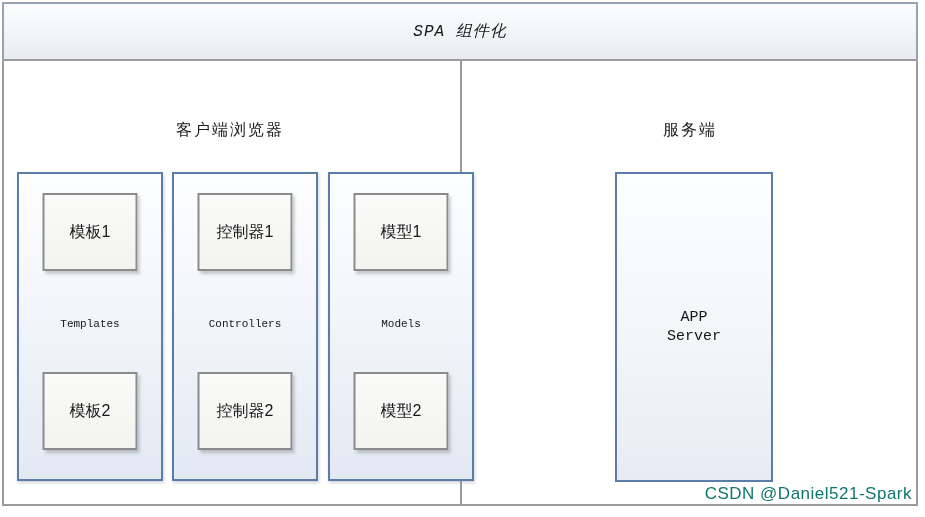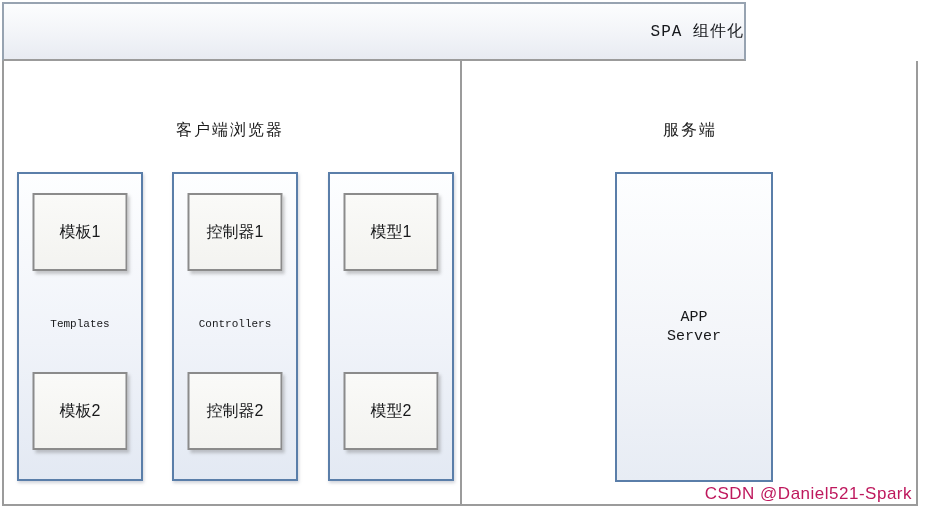--- a/index.html
+++ b/index.html
@@ -2,48 +2,48 @@
 <html><head>
 <meta charset="utf-8">
 <style>
   html,body { margin:0; padding:0; background:#ffffff; }
   .canvas {
     position:relative; width:925px; height:517px; background:#ffffff;
     font-family:"Liberation Sans","DejaVu Sans",sans-serif; overflow:hidden;
   }
   
   .header {
-    position:absolute; left:2px; top:2px; width:744px; height:59px;
+    position:absolute; left:2px; top:2px; width:916px; height:59px;
     box-sizing:border-box;
     border:2px solid #97a3b1; border-bottom-color:#9b9b9b;
     background:linear-gradient(180deg,#fcfdfe 0%,#f2f4f8 55%,#e8ebf2 100%);
-    display:flex; align-items:center; justify-content:flex-end;
+    display:flex; align-items:center; justify-content:center;
     font-family:"Liberation Mono","DejaVu Sans Mono",monospace;
-    font-size:16px; color:#16181c; letter-spacing:1px;
+    font-size:16px; color:#16181c; letter-spacing:1px;font-style:italic;
   }
   
   .body-pane {
     position:absolute; left:2px; top:61px; width:916px; height:445px;
     box-sizing:border-box; border:2px solid #9b9b9b; border-top:none;
     background:#ffffff;
   }
   .divider {
     position:absolute; left:460px; top:61px; width:2px; height:443px;
     background:#9b9b9b;
   }
   
   .pane-label {
     position:absolute; top:120px; height:22px; font-size:16px; color:#1c1c1c;
     text-align:center; letter-spacing:2px;
   }
   .client-label { left:30px;  width:400px; }
   .server-label { left:470px; width:440px; }
   
   .column {
-    position:absolute; top:172px; width:126px; height:309px;
+    position:absolute; top:172px; width:146px; height:309px;
     box-sizing:border-box; border:2px solid #5a7ea9;
     background:linear-gradient(180deg,#fdfeff 0%,#f0f3f9 55%,#e3e9f3 100%);
     box-shadow:1px 2px 3px rgba(120,130,150,0.35);
     text-decoration:underline;
   }
   .col-templates   { left:17px; }
   .col-controllers { left:172px; }
   .col-models      { left:328px; }
   .inner-box {
     position:absolute; left:50%; transform:translateX(-50%);
@@ -65,21 +65,21 @@
   .server-box {
     position:absolute; left:615px; top:172px; width:158px; height:310px;
     box-sizing:border-box; border:2px solid #5a7ea9;
     background:linear-gradient(180deg,#fdfeff 0%,#f3f5f9 55%,#e7ecf4 100%);
     display:flex; flex-direction:column; align-items:center; justify-content:center;
     font-family:Liberation Mono, monospace;
     font-size:15px; line-height:19px; color:#17181a; text-align:center;
   }
   
   .watermark {
-    position:absolute; right:13px; top:484px; font-size:17px; color:#be185d;
+    position:absolute; right:13px; top:484px; font-size:17px; color:#0f766e;
     letter-spacing:0.5px; white-space:nowrap;
   }
 </style>
 </head>
 <body>
 
 <div class="canvas">
 
   <div class="header">
     <span>SPA 组件化</span>
@@ -108,20 +108,21 @@
     <div class="column-label">Controllers</div>
     <div class="inner-box inner-bottom">
       <span>控制器2</span>
     </div>
   </div>
 
   <div class="column col-models">
     <div class="inner-box inner-top">
       <span>模型1</span>
     </div>
+    <div class="column-label">Models</div>
     <div class="inner-box inner-bottom">
       <span>模型2</span>
     </div>
   </div>
 
   <div class="server-box">
     <span>APP</span>
     <span>Server</span>
   </div>
 

